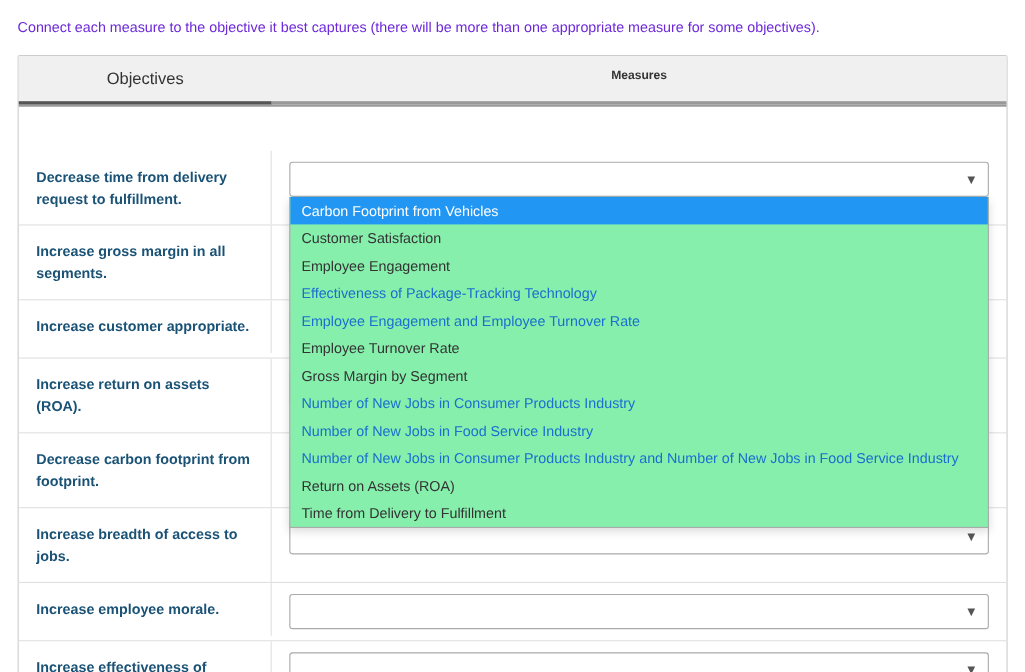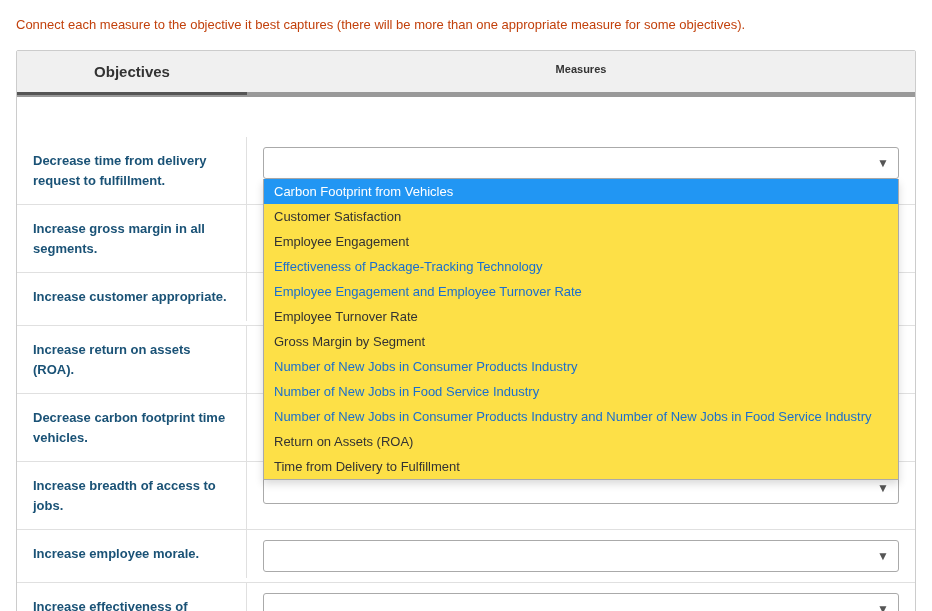--- a/index.html
+++ b/index.html
@@ -10,39 +10,39 @@
       color: #333;
     }
     .container {
       width: 932px;
       min-height: 611px;
       padding: 16px;
       background: #fff;
     }
     .instruction {
       font-size: 13px;
-      color: #c2410c;
+      color: #6d28d9;
       margin-bottom: 16px;
       line-height: 1.4;
     }
     .table-wrapper {
       border: 1px solid #ccc;
       border-radius: 2px;
       overflow: visible;
     }
     .table-header {
       display: flex;
       background: #f0f0f0;
       border-bottom: 2px solid #999;
     }
     .col-objectives {
       width: 230px;
       min-width: 230px;
       padding: 12px 16px;
-      font-weight: bold;
+      font-weight: normal;
       font-size: 15px;
       border-bottom: 3px solid #555;
       text-align: center;
     }
     .col-measures {
       flex: 1;
       padding: 12px 16px;
       font-weight: bold;
       font-size: 11px;
       border-bottom: 3px solid #999;
@@ -104,21 +104,21 @@
       pointer-events: none;
       font-size: 12px;
       color: #555;
     }
     
     .dropdown-open {
       position: absolute;
       left: 16px;
       top: 42px;
       right: 16px;
-      background: #fde047;
+      background: #86efac;
       border: 1px solid #aaa;
       border-top: none;
       z-index: 100;
       box-shadow: 0 4px 8px rgba(0,0,0,0.15);
     }
     .dropdown-item {
       padding: 5px 10px;
       font-size: 13px;
       cursor: pointer;
       white-space: nowrap;
@@ -221,21 +221,21 @@
             <select class="select-box">
               <option value=""></option>
             </select>
             <span class="select-chevron">▼</span>
           </div>
         </div>
       </div>
 
       <div class="table-row">
         <div class="obj-cell">
-          <span>Decrease carbon footprint time vehicles.</span>
+          <span>Decrease carbon footprint from footprint.</span>
         </div>
         <div class="measures-cell">
           <div class="select-wrapper">
             <select class="select-box">
               <option value=""></option>
             </select>
             <span class="select-chevron">▼</span>
           </div>
         </div>
       </div>

